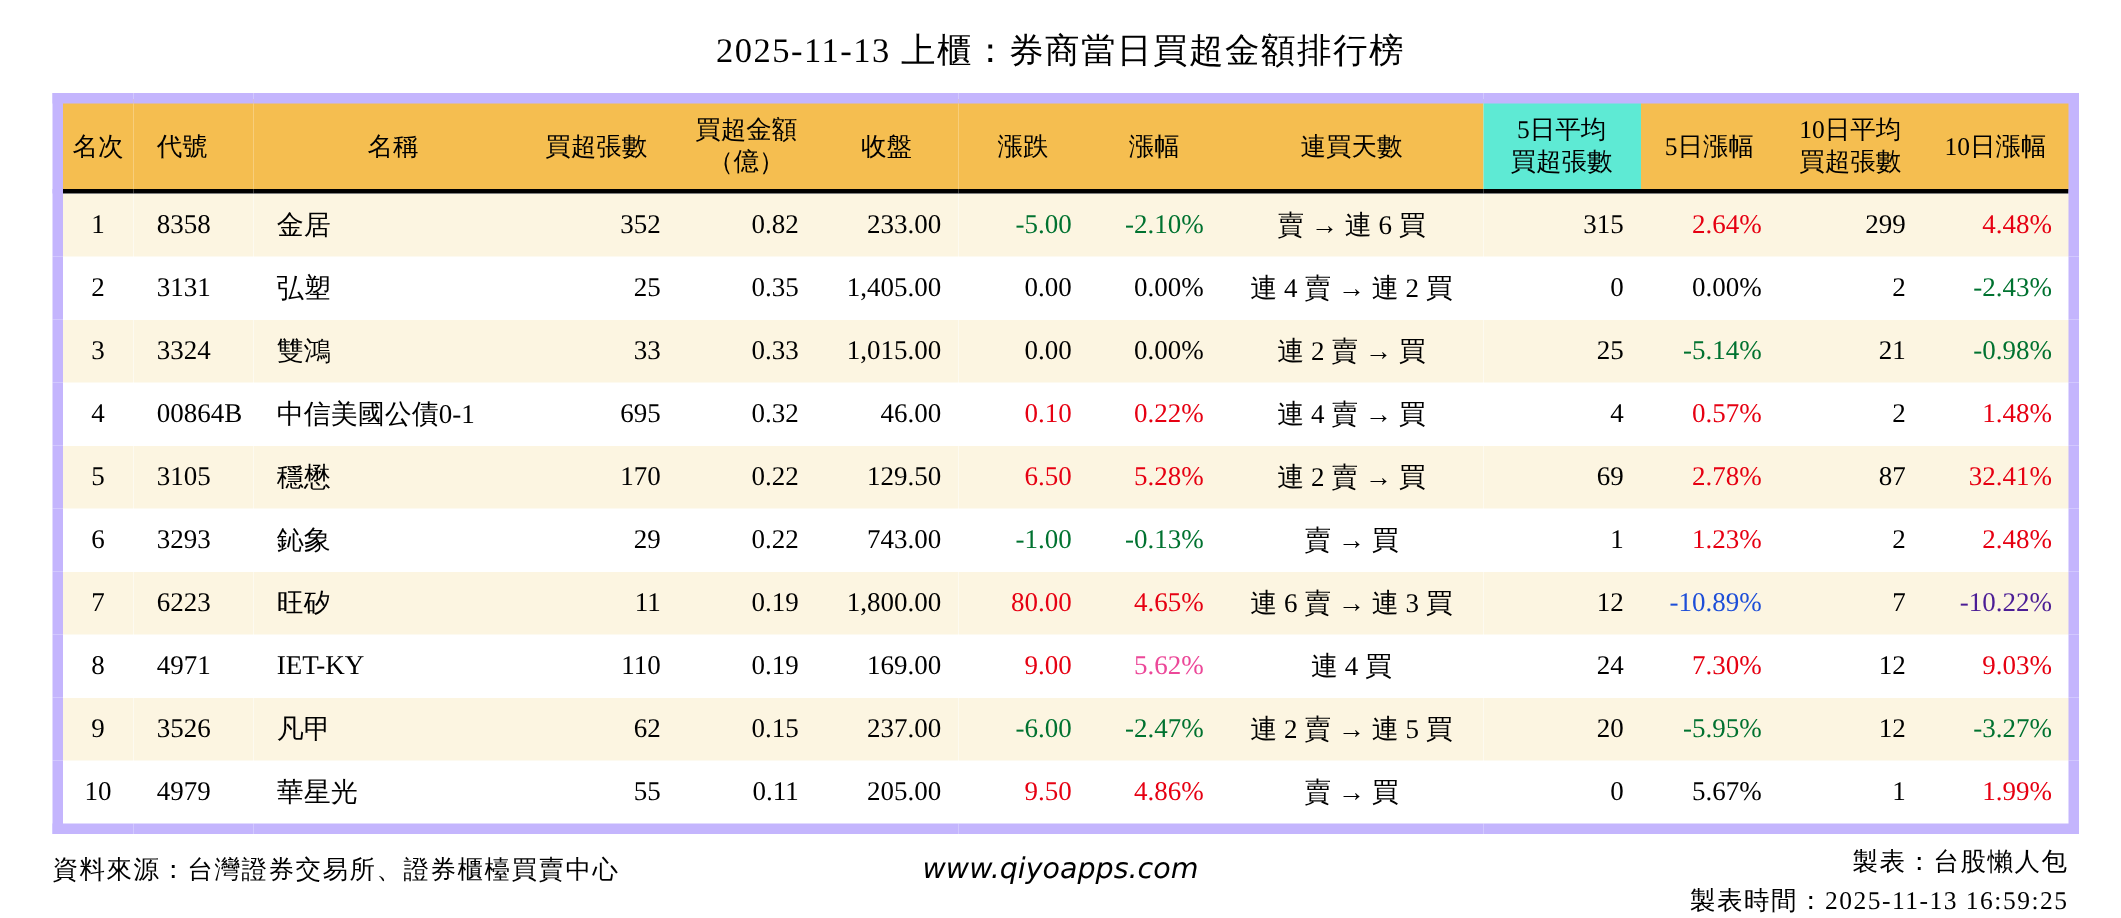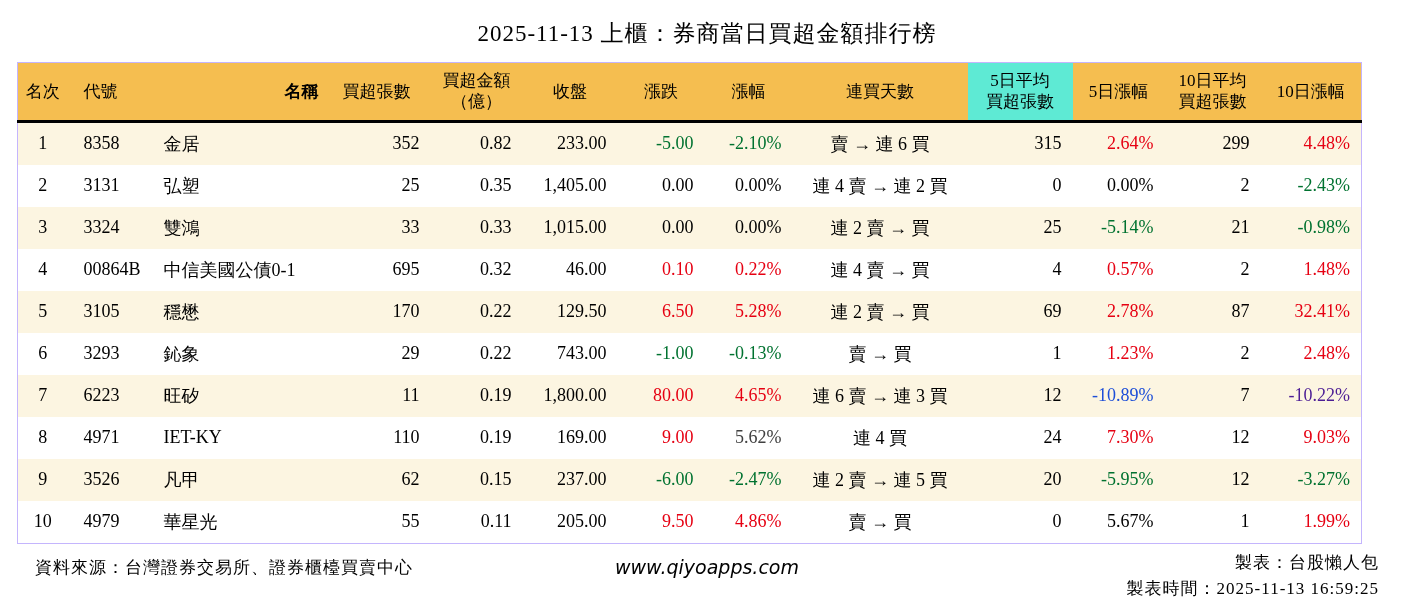--- a/index.html
+++ b/index.html
@@ -19,22 +19,22 @@
     text-align: center;
     font-size: 23px;
     font-weight: normal;
     letter-spacing: 1px;
   }
 
   table.rank-table {
     border-collapse: collapse;
     table-layout: fixed;
     width: 1344px;
-    margin: 0 17px;
-    border: 1px solid #c4b5fd;
+    margin: 0 35px;
+    border: 7px solid #c4b5fd;
   }
   thead th {
     font-weight: normal;
     font-size: 17px;
     line-height: 1.25;
     white-space: pre-line;
     padding: 7px 4px;
     border-bottom: 3px solid #000;
     vertical-align: middle;
   }
@@ -47,21 +47,21 @@
     overflow: hidden;
   }
   
   .col-0 { text-align: center; }
   .col-1 { text-align: left; padding-left: 16px; }
   .col-2 { text-align: left; padding-left: 16px; }
   .col-3, .col-4, .col-5, .col-6, .col-7,
   .col-9, .col-10, .col-11, .col-12 { text-align: right; padding-right: 11px; }
   .col-8 { text-align: center; }
   thead th.col-1 { text-align: left; }
-  thead th.col-2 { text-align: right; font-weight: bold; }
+  thead th.col-2 { text-align: center; }
   thead th.col-3, thead th.col-4, thead th.col-5, thead th.col-6, thead th.col-7,
   thead th.col-9, thead th.col-10, thead th.col-11, thead th.col-12 { text-align: center; padding-right: 4px; }
 
   .footer {
     position: relative;
     width: 1344px;
     margin: 6px 35px 0;
     height: 60px;
     font-size: 17px;
   }
@@ -233,21 +233,21 @@
           <td class="col-12" style="color: #4c1d95;">-10.22%</td>
         </tr>
         <tr>
           <td class="col-0">8</td>
           <td class="col-1">4971</td>
           <td class="col-2">IET-KY</td>
           <td class="col-3">110</td>
           <td class="col-4">0.19</td>
           <td class="col-5">169.00</td>
           <td class="col-6" style="color: rgb(230, 0, 18);">9.00</td>
-          <td class="col-7" style="color: #404040;">5.62%</td>
+          <td class="col-7" style="color: #ec4899;">5.62%</td>
           <td class="col-8">連 4 買</td>
           <td class="col-9">24</td>
           <td class="col-10" style="color: rgb(230, 0, 18);">7.30%</td>
           <td class="col-11">12</td>
           <td class="col-12" style="color: rgb(230, 0, 18);">9.03%</td>
         </tr>
         <tr style="background: rgb(252, 245, 225);">
           <td class="col-0">9</td>
           <td class="col-1">3526</td>
           <td class="col-2">凡甲</td>

